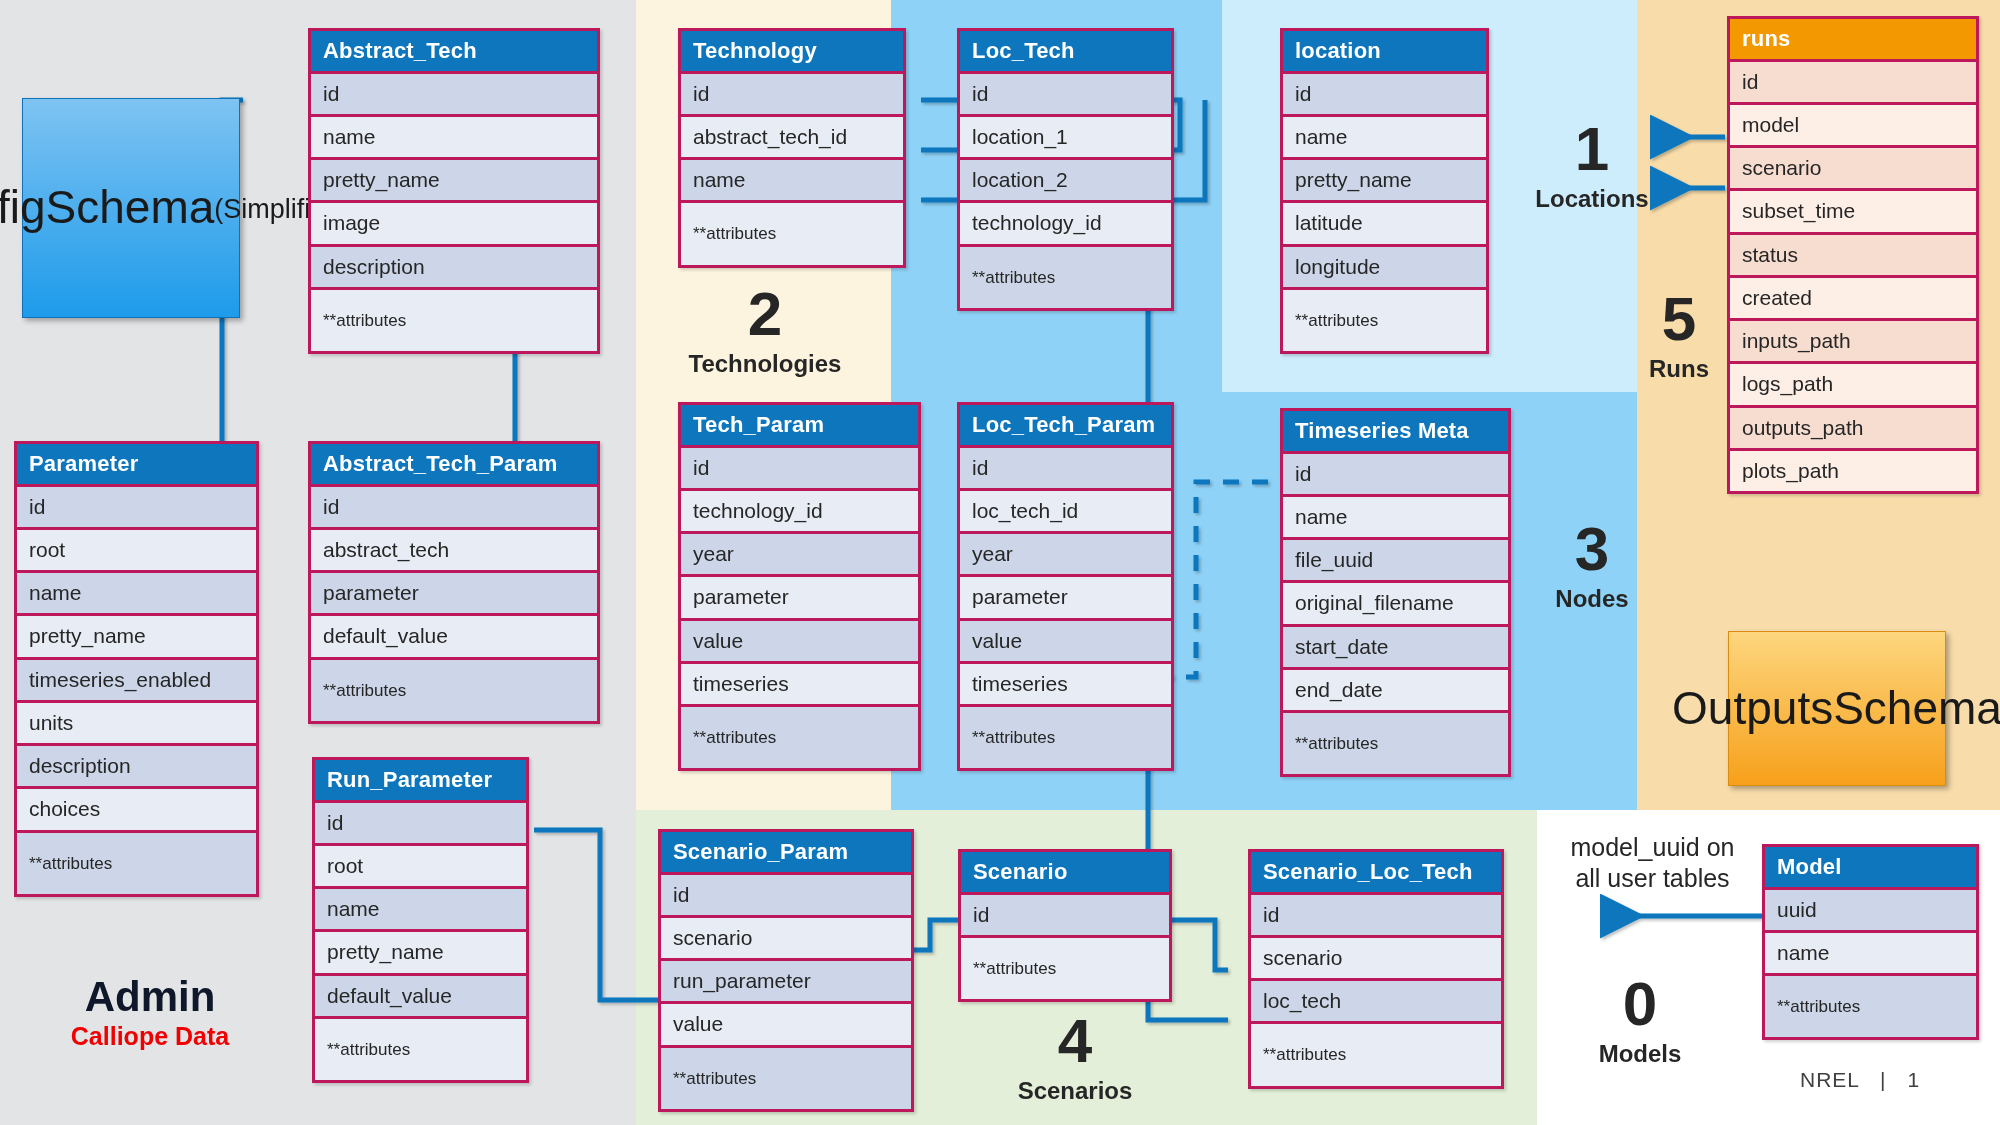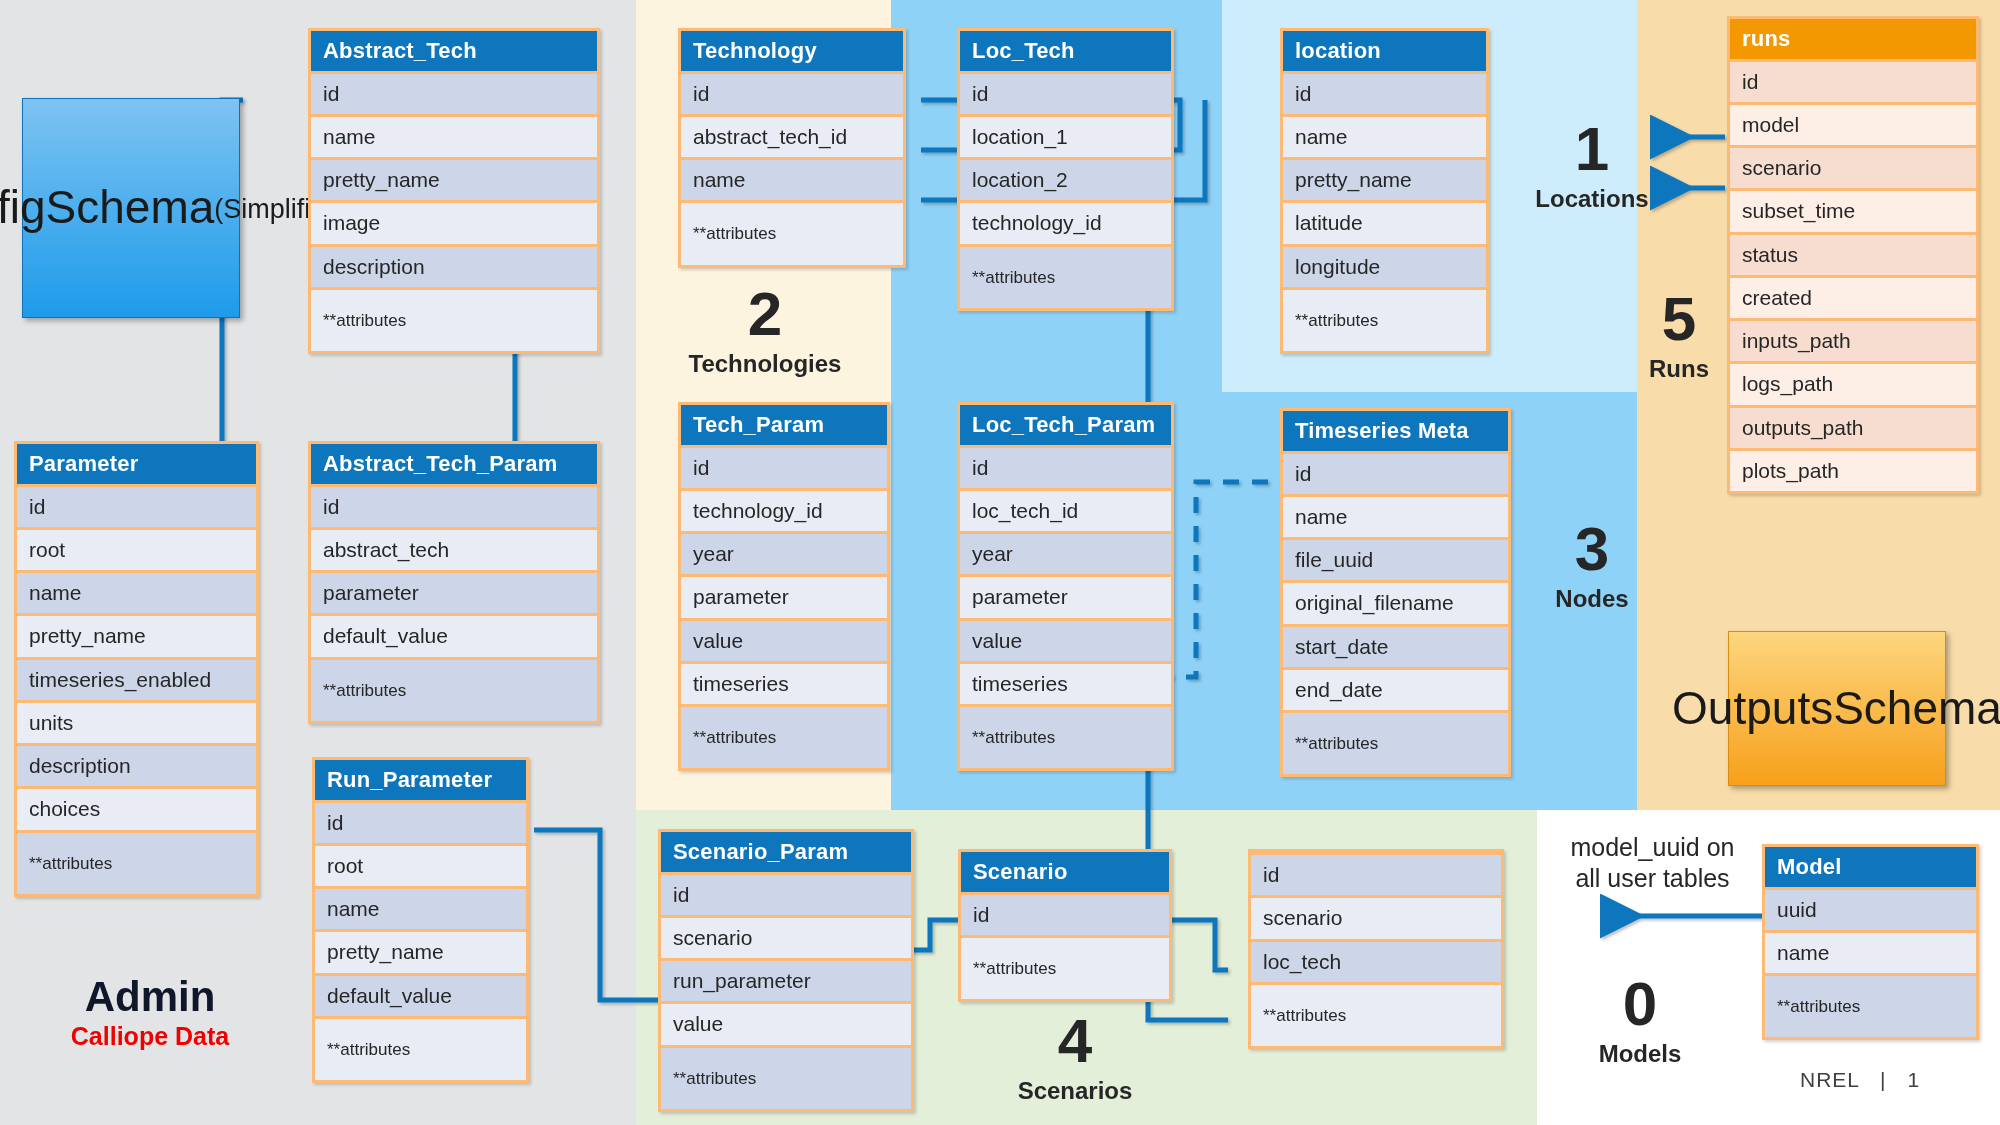--- a/index.html
+++ b/index.html
@@ -14,21 +14,21 @@
   
   .band{position:absolute;}
   #band-admin   {left:0;    top:0;   width:636px;  height:1125px; background:#e3e4e6;}
   #band-tech    {left:636px;top:0;   width:255px;  height:810px;  background:#fdf4e0;}
   #band-nodes   {left:891px;top:0;   width:746px;  height:810px;  background:#8fd2f7;}
   #band-loc     {left:1222px;top:0;  width:415px;  height:392px;  background:#cdecfc;}
   #band-scen    {left:636px;top:810px;width:901px; height:315px;  background:#e4efd9;}
   #band-outputs {left:1637px;top:0;  width:363px;  height:810px;  background:#f8dcaa;}
 
   
-  .tbl{position:absolute;background:#fdba74;padding:3px;box-sizing:border-box;
+  .tbl{position:absolute;background:#be185d;padding:3px;box-sizing:border-box;
        box-shadow:2px 2px 3px rgba(0,0,0,.18);}
   .tbl .hdr{
     background:#0d76bd;color:#ffffff;font-weight:bold;
     padding:6px 12px;font-size:22px;letter-spacing:.2px;line-height:1.25;
   }
   .tbl.orange .hdr{background:#f49800;}
   .tbl .row{
     padding:7px 12px;font-size:21px;color:#262626;line-height:1.25;
     margin-top:3px;background:#e8ecf5;
   }
@@ -247,21 +247,21 @@
       <div class="row alt attrs">**attributes</div>
     </div>
   <div class="tbl" id="t-abstract_tech_param" style="left:308px;top:441px;width:292px;">
       <div class="hdr">Abstract_Tech_Param</div>
       <div class="row alt">id</div>
       <div class="row">abstract_tech</div>
       <div class="row alt">parameter</div>
       <div class="row">default_value</div>
       <div class="row alt attrs">**attributes</div>
     </div>
-  <div class="tbl" id="t-tech_param" style="left:678px;top:402px;width:212px;">
+  <div class="tbl" id="t-tech_param" style="left:678px;top:402px;width:243px;">
       <div class="hdr">Tech_Param</div>
       <div class="row alt">id</div>
       <div class="row">technology_id</div>
       <div class="row alt">year</div>
       <div class="row">parameter</div>
       <div class="row alt">value</div>
       <div class="row">timeseries</div>
       <div class="row alt attrs">**attributes</div>
     </div>
   <div class="tbl" id="t-loc_tech_param" style="left:957px;top:402px;width:217px;">
@@ -300,20 +300,21 @@
       <div class="row alt">run_parameter</div>
       <div class="row">value</div>
       <div class="row alt attrs">**attributes</div>
     </div>
   <div class="tbl" id="t-scenario" style="left:958px;top:849px;width:214px;">
       <div class="hdr">Scenario</div>
       <div class="row alt">id</div>
       <div class="row attrs">**attributes</div>
     </div>
   <div class="tbl" id="t-scenario_loc_tech" style="left:1248px;top:849px;width:256px;">
+      <div class="hdr">Scenario_Loc_Tech</div>
       <div class="row alt">id</div>
       <div class="row">scenario</div>
       <div class="row alt">loc_tech</div>
       <div class="row attrs">**attributes</div>
     </div>
   <div class="tbl" id="t-model" style="left:1762px;top:844px;width:217px;">
       <div class="hdr">Model</div>
       <div class="row alt">uuid</div>
       <div class="row">name</div>
       <div class="row alt attrs">**attributes</div>

